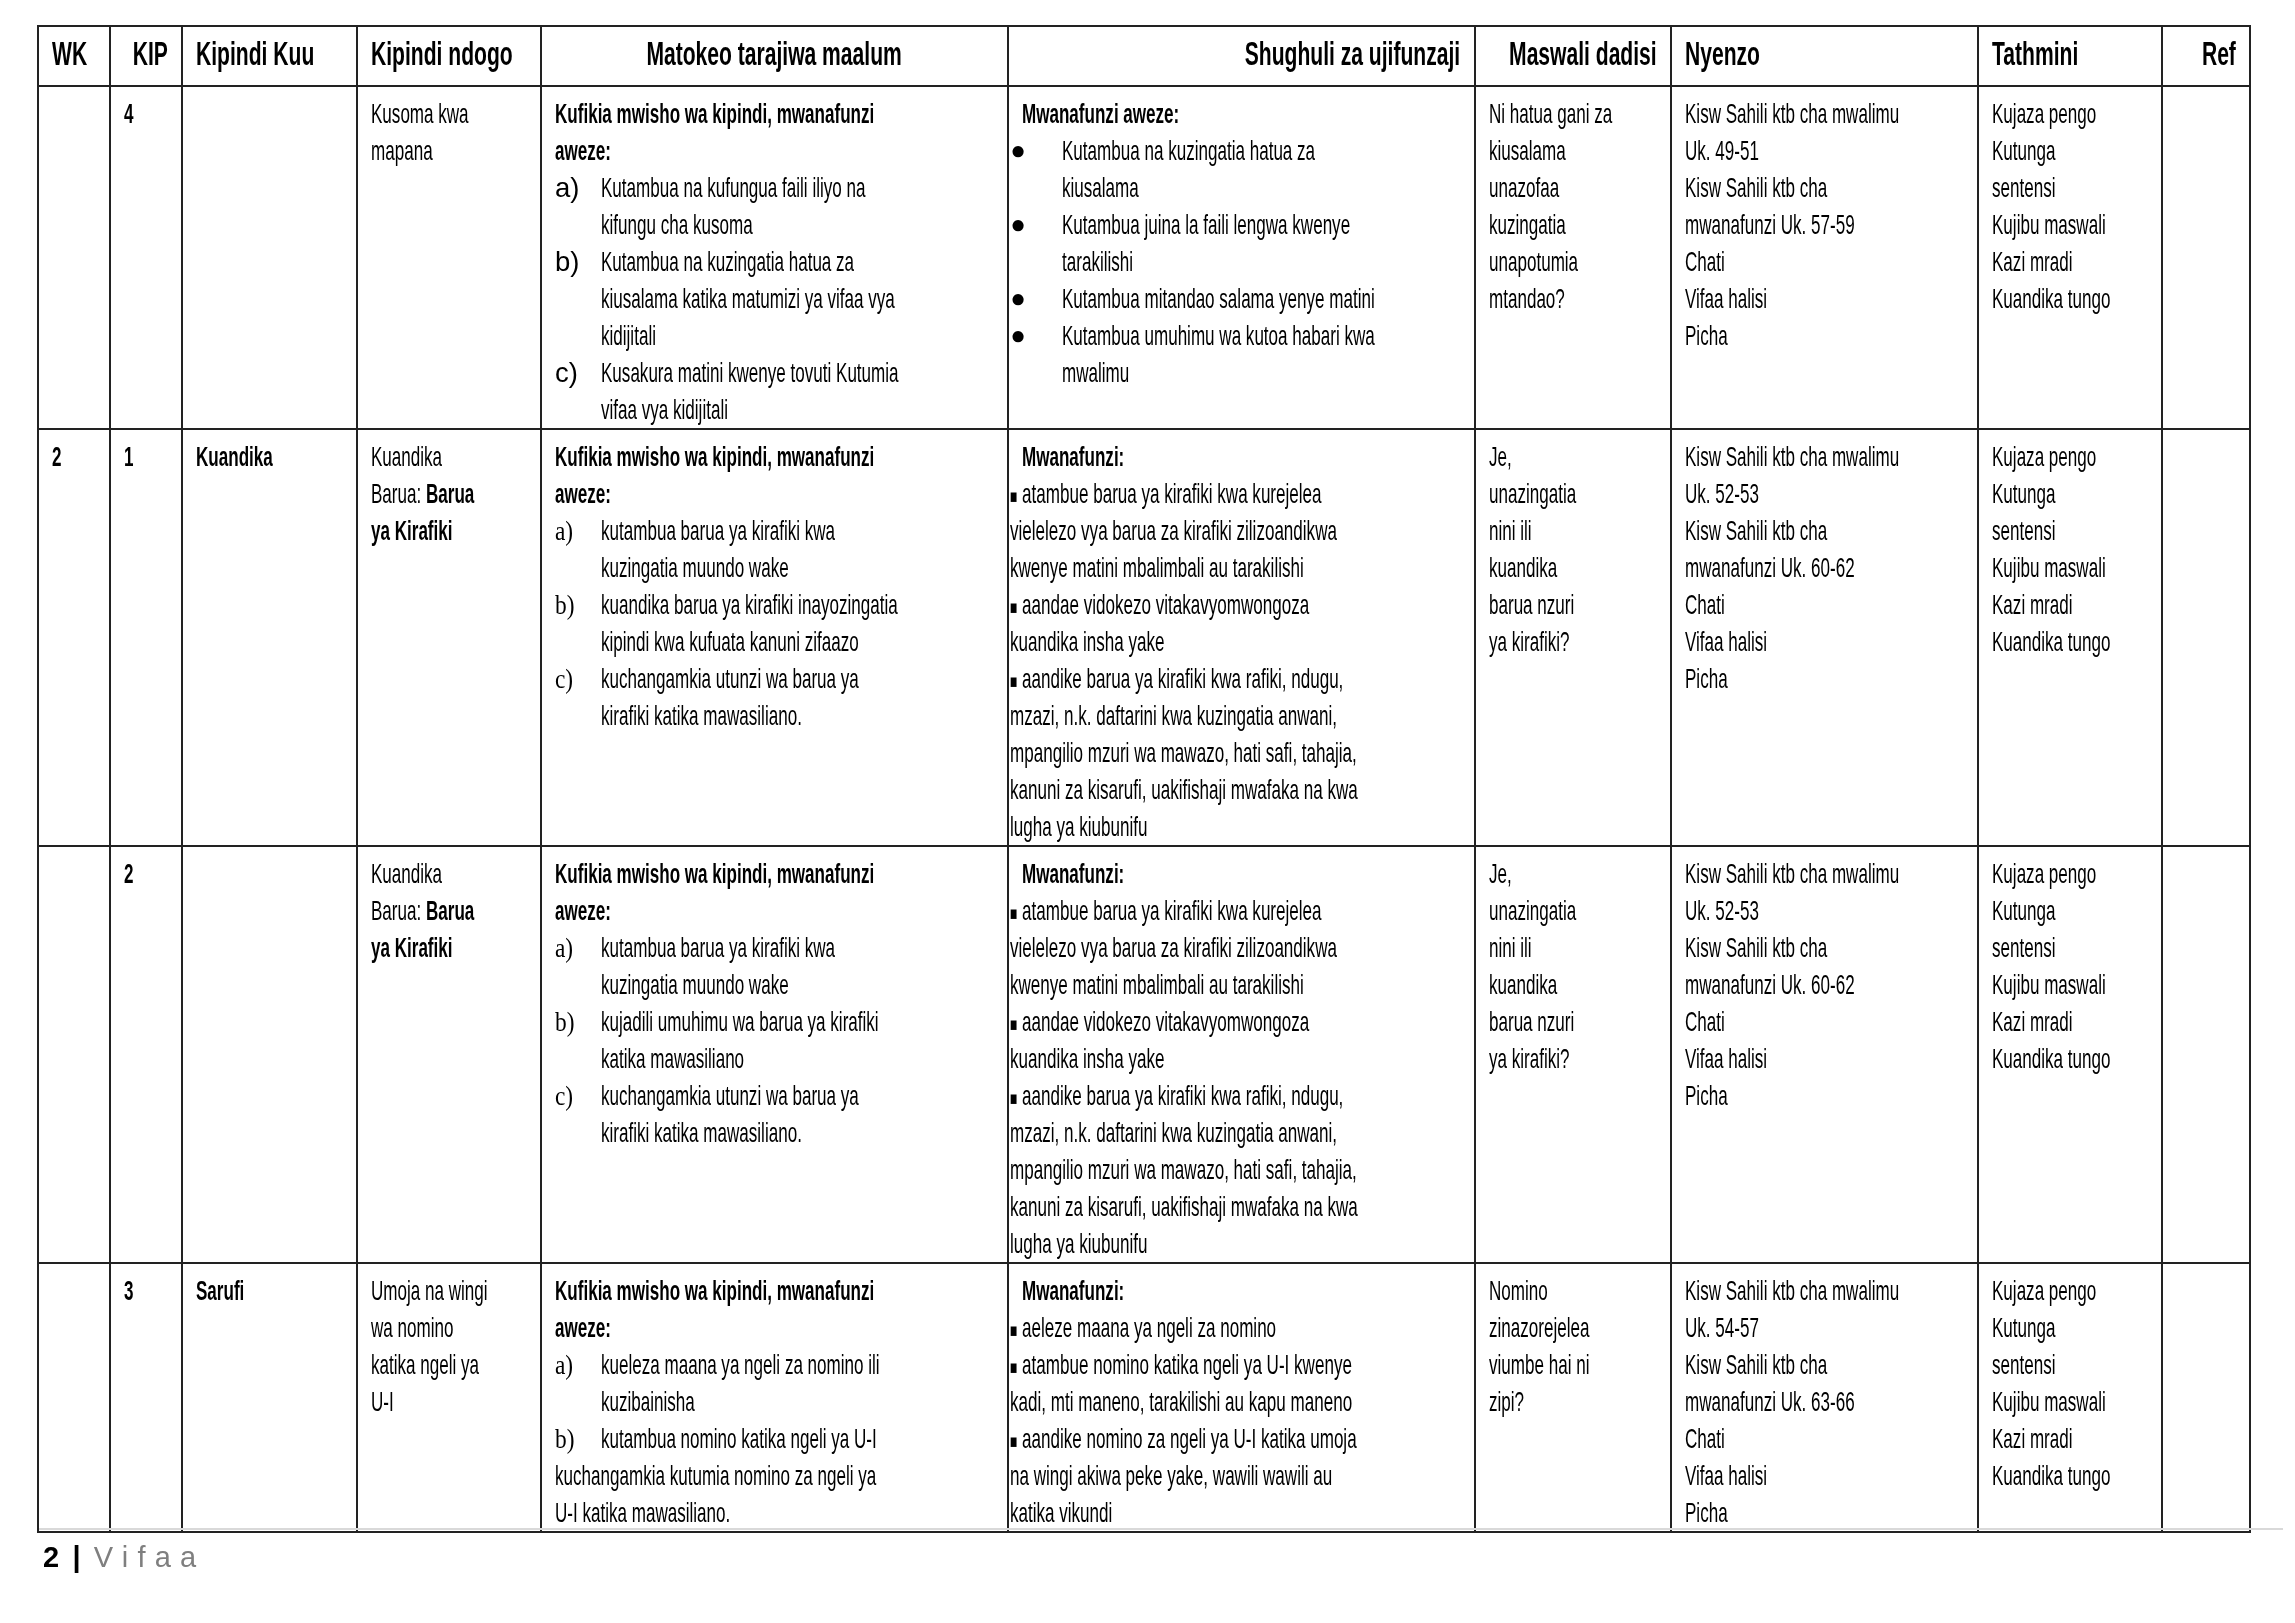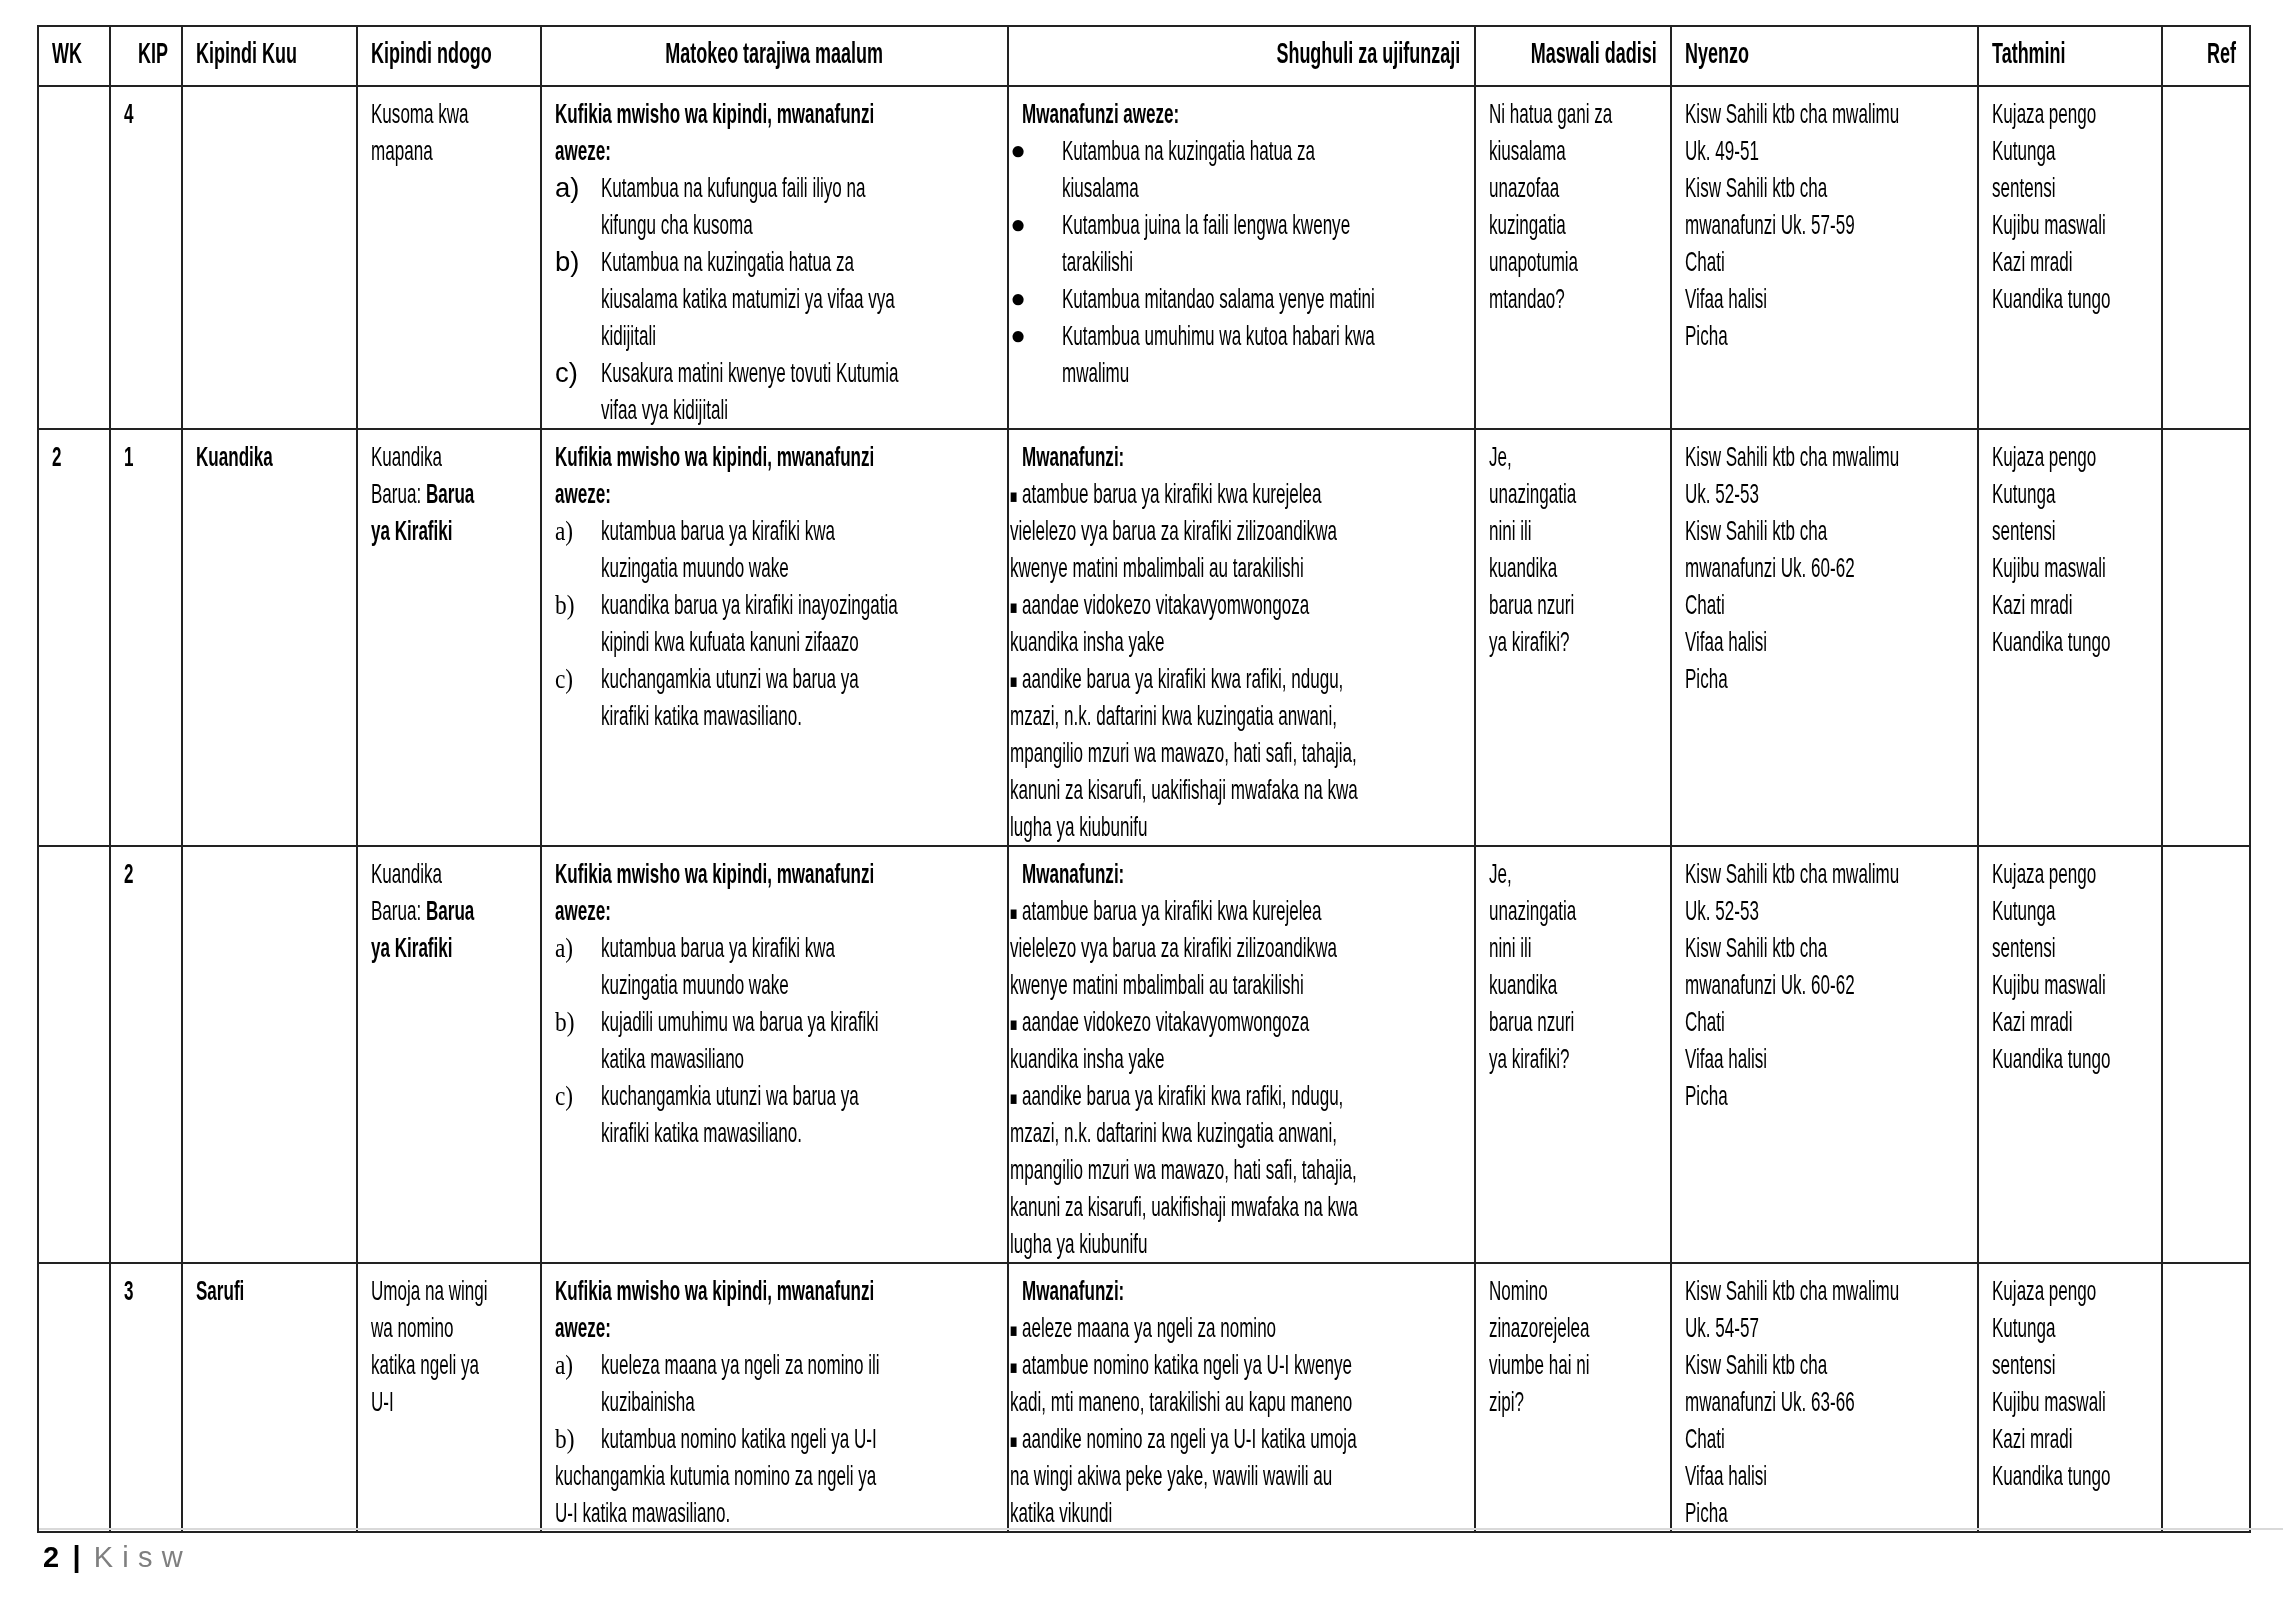--- a/index.html
+++ b/index.html
@@ -6,21 +6,21 @@
   body { width: 2295px; height: 1623px; position: relative; overflow: hidden;
          font-family: "Liberation Sans", "DejaVu Sans", sans-serif; color: #000; }
   .page { position: absolute; left: 0; top: 0; width: 2295px; height: 1623px; }
   table.scheme { position: absolute; left: 37px; top: 25px; border-collapse: collapse; table-layout: fixed; width: 2210px; }
   table.scheme td, table.scheme th { border: 2px solid #222; vertical-align: top; padding: 0; overflow: hidden; }
   .cell { padding: 7.9px 13px 0 13px; }
   
   .cx { display: inline-block; transform-origin: 0 0; transform: scaleX(0.62); white-space: nowrap; }
   .line { font-size: 27.5px; line-height: 37px; height: 37px; white-space: nowrap; }
   .line .cx { width: 161%; }
-  .hdr .line { font-weight: bold; font-size: 29px; }
+  .hdr .line { font-weight: bold; font-size: 34px; }
   .b { font-weight: bold; }
   tr.hdr { height: 60px; }
   tr.r1 { height: 340px; }
   tr.r2 { height: 410px; }
   tr.r3 { height: 410px; }
   tr.r4 { height: 263px; }
   .ol-item { display: flex; }
   .ol-mark { width: 46px; flex: none; font-size: 27.5px; line-height: 37px; }
   .ol-mark.serif { font-family: "Liberation Serif", "DejaVu Serif", serif; transform: scaleX(0.85); transform-origin: 0 0; }
   .ol-body { flex: 1; text-decoration: underline; }
@@ -519,16 +519,16 @@
             </div>
           </td>
         </tr>
       </tbody>
   </table>
 
   <div class="footer-rule"></div>
   <div class="footer">
     <span class="pnum">2</span>
     <span class="sep">|</span>
-    <span class="plabel">Kisw</span>
+    <span class="plabel">Vifaa</span>
   </div>
 </div>
 
 
 </body></html>

